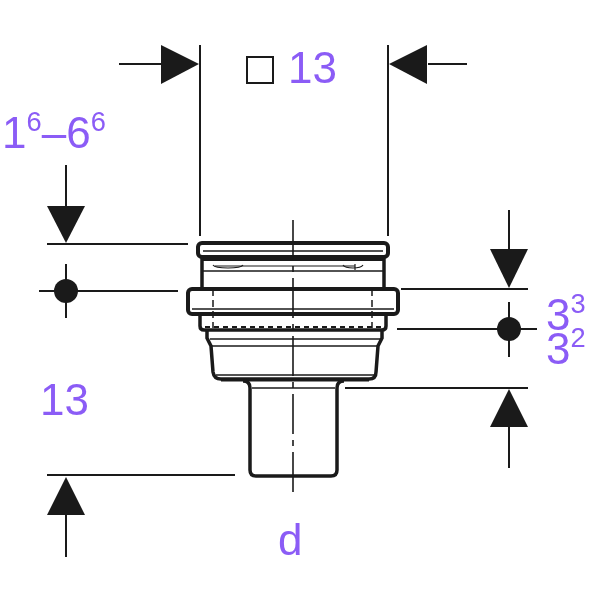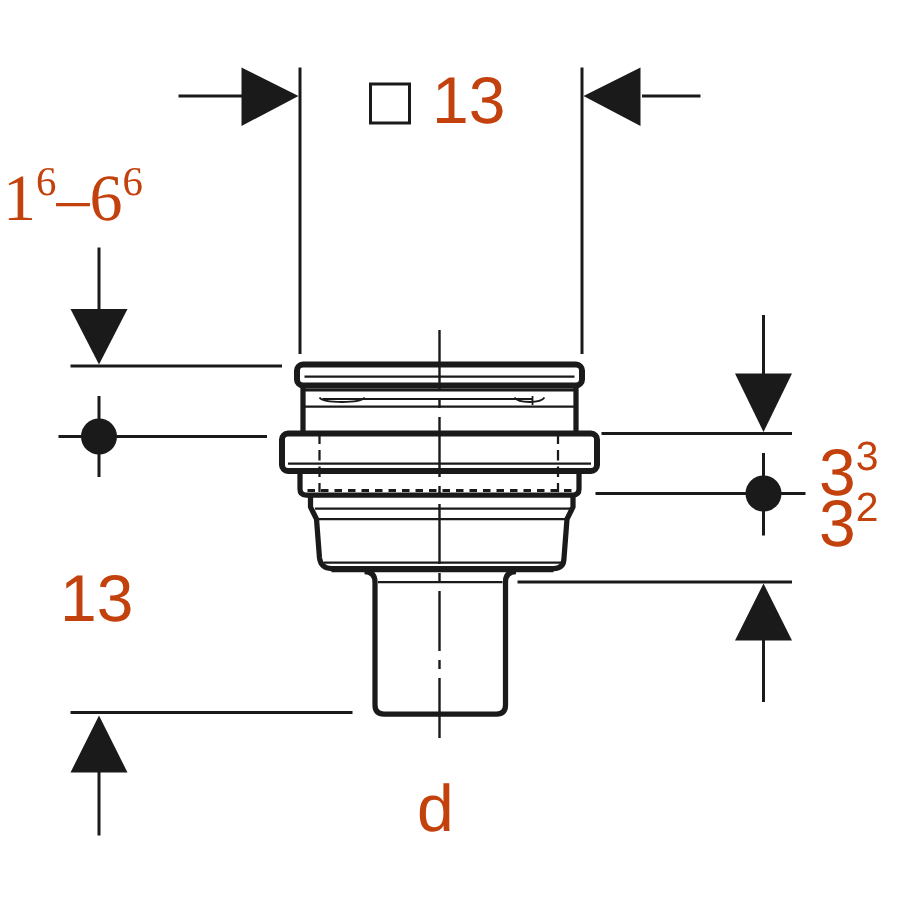--- a/index.html
+++ b/index.html
@@ -1,21 +1,21 @@
 <!DOCTYPE html>
 <html><head>
   <meta charset="utf-8">
   <style>
     html, body { margin: 0; padding: 0; background: #ffffff; }
     body { width: 600px; height: 600px; position: relative; overflow: hidden; }
     .canvas { position: absolute; left: 0; top: 0; width: 600px; height: 600px; }
     .lbl {
       position: absolute;
       font-family: "Liberation Sans", "DejaVu Sans", sans-serif;
-      color: #c2410c;
+      color: #8b5cf6;
       line-height: 1;
       white-space: nowrap;
     }
     .lbl sup { font-size: 0.62em; vertical-align: 0.62em; }
     .big { font-size: 44px; }
     .sq {
       display: inline-block; width: 28px; height: 28px;
       border: 2.5px solid #1a1a1a; box-sizing: border-box;
       vertical-align: -1px; margin-right: 14px;
     }
@@ -97,21 +97,21 @@
     </g>
 
     <line x1="293" y1="220" x2="293" y2="492" stroke-width="1.6" stroke-dasharray="40,6,6,6"></line>
   </g>
 </svg>
 
 <div class="lbl big" style="left:246px; top:46px;">
   <span class="sq"></span><span>13</span>
 </div>
 
-<div class="lbl big" style="left:2px; top:108px;font-family:Liberation Serif, serif;">
+<div class="lbl big" style="left:2px; top:108px;">
   <span>1</span><sup>6</sup><span>–</span><span>6</span><sup>6</sup>
 </div>
 
 <div class="lbl big" style="left:546px; top:290px;">
   <span>3</span><sup>3</sup>
 </div>
 
 <div class="lbl big" style="left:546px; top:324px;">
   <span>3</span><sup>2</sup>
 </div>

